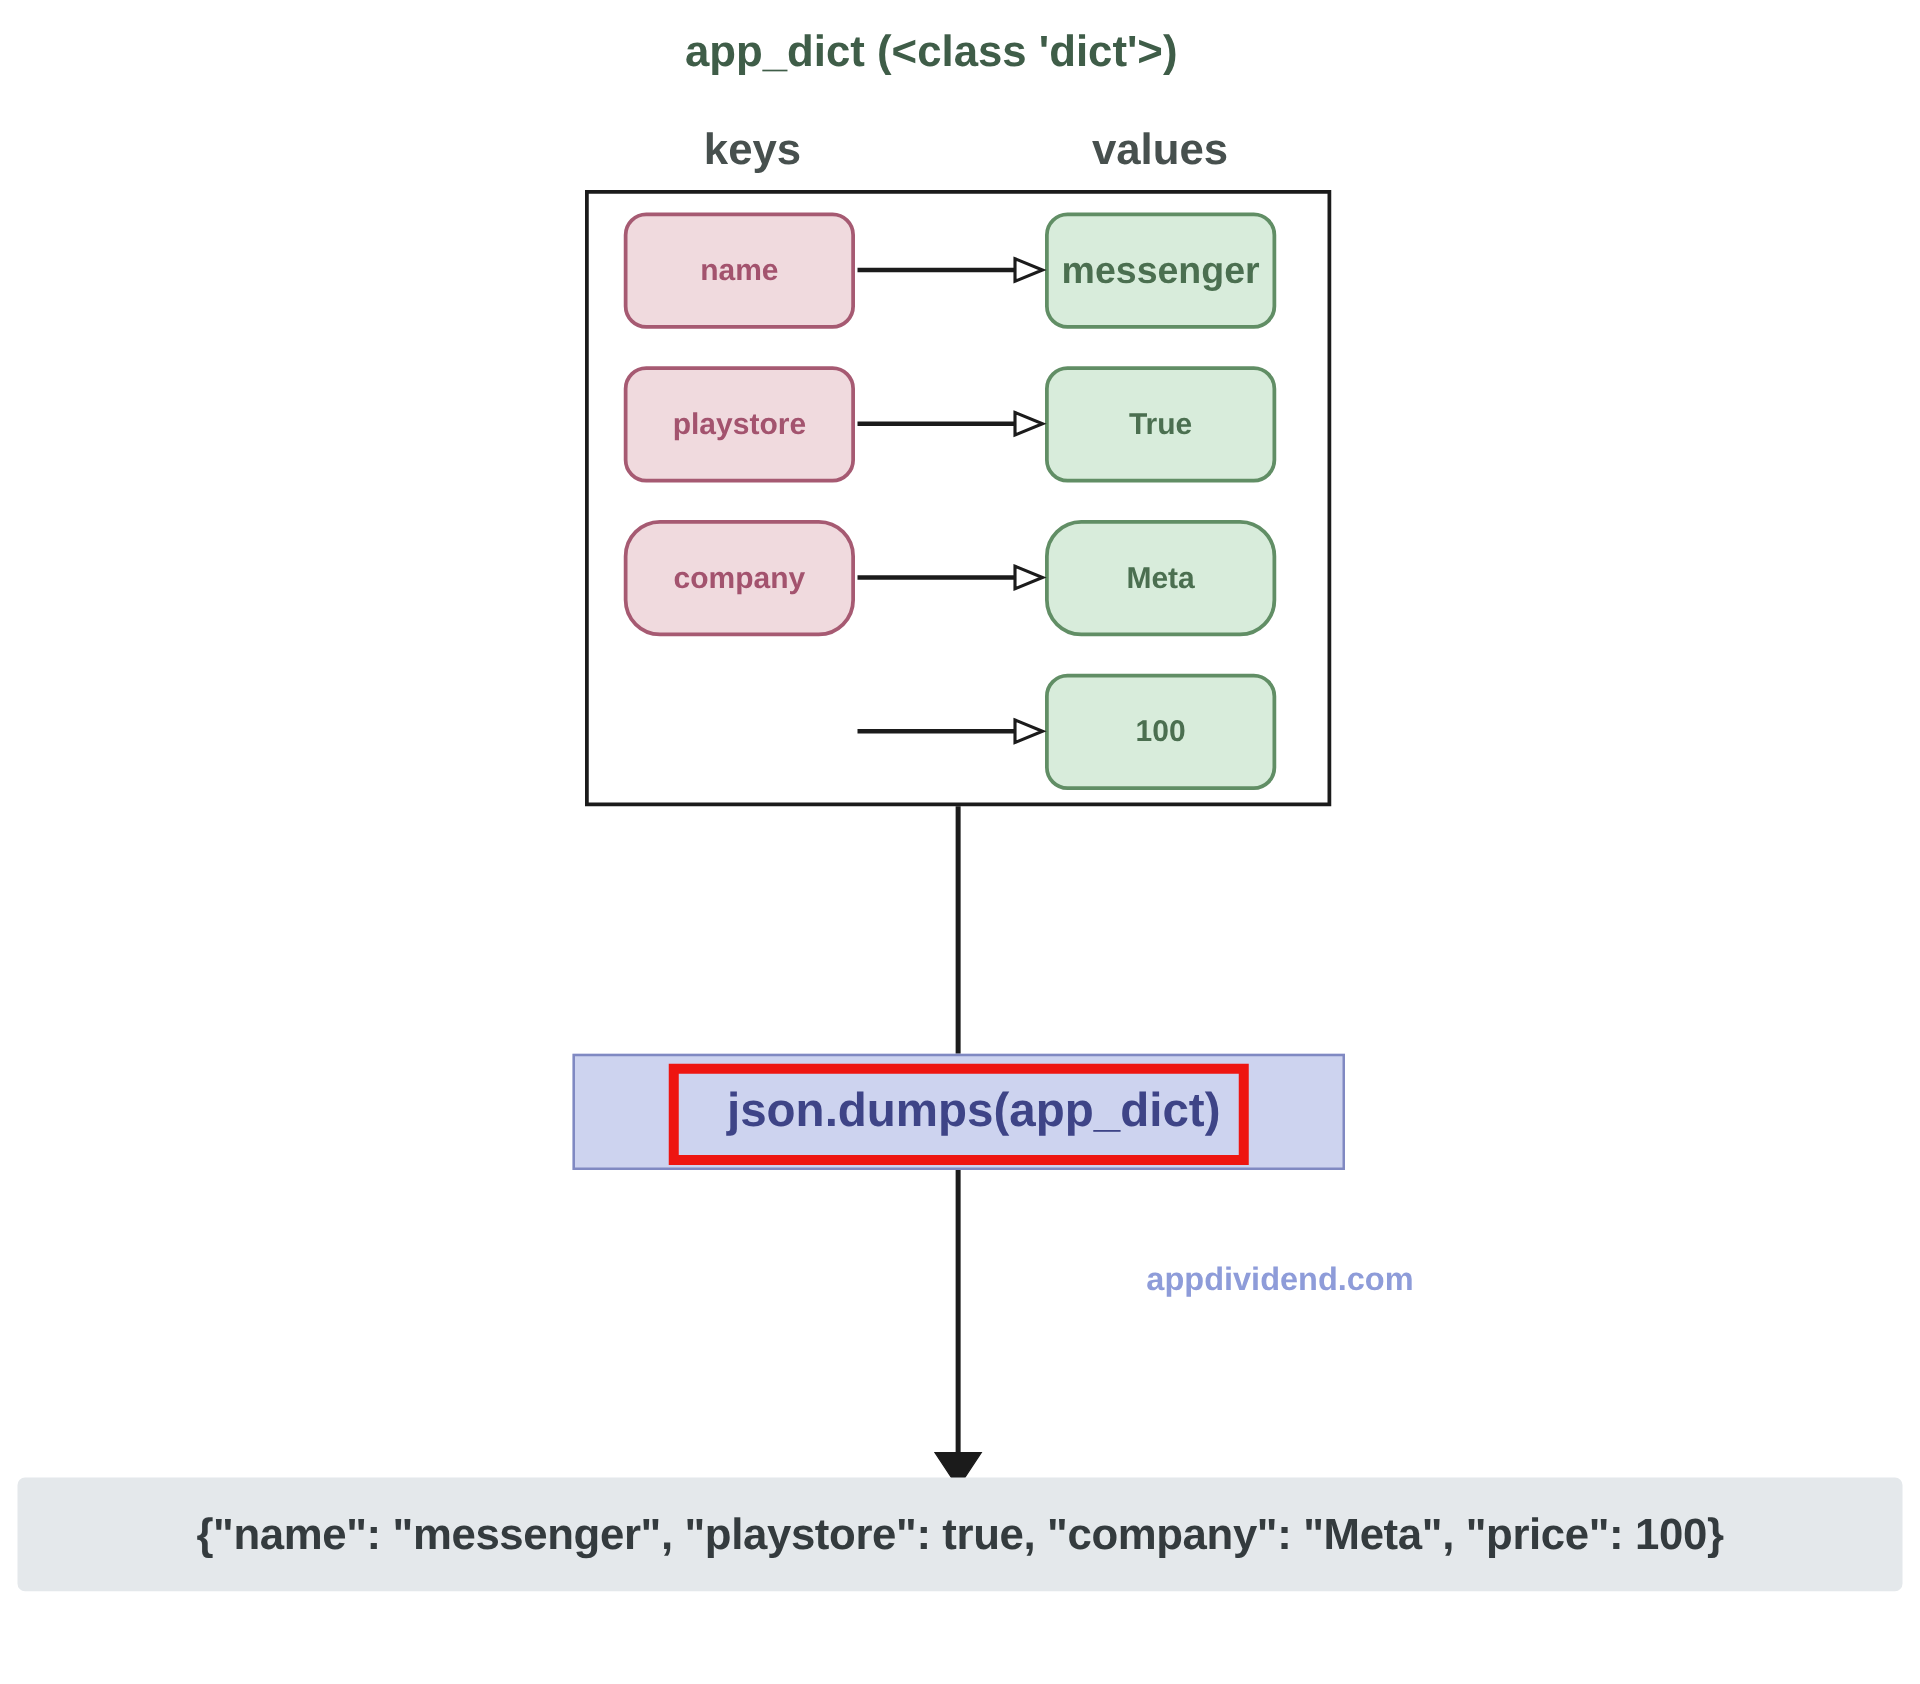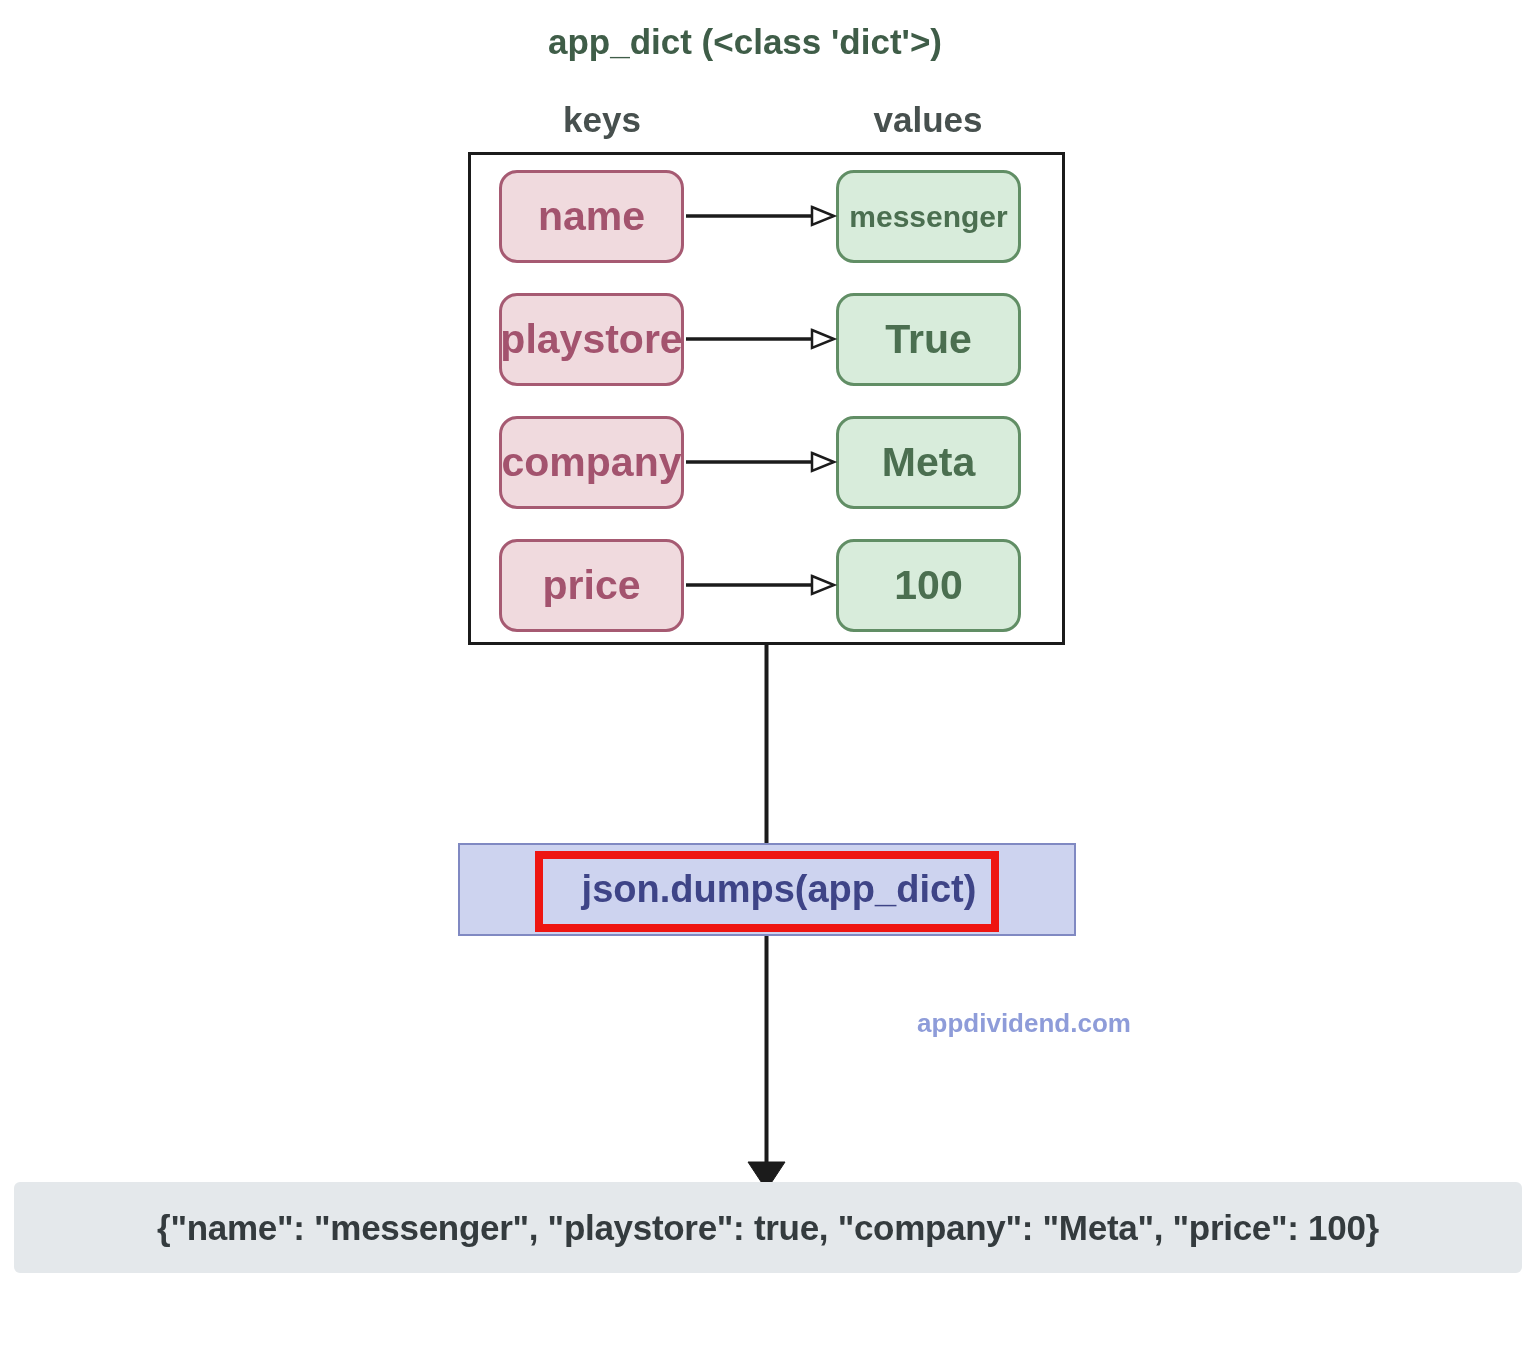--- a/index.html
+++ b/index.html
@@ -41,38 +41,38 @@
     background: #ffffff;
   }
   .chip {
     position: absolute;
     width: 185px; height: 93px;
     border-radius: 18px;
     display: flex;
     align-items: center;
     justify-content: center;
     font-weight: bold;
-    font-size: 41px;
+    font-size: 24px;
   }
   .chip.key {
     left: 28px;
     background: #f0dade;
     border: 3px solid #a65a72;
     color: #a3536e;
   }
   .chip.value {
     left: 365px;
     background: #d8ecdb;
     border: 3px solid #618e65;
     color: #4b6f50;
   }
   .chip.small-text { font-size: 30px; }
   .r1 { top: 15px; }
   .r2 { top: 138px; }
-  .r3 { top: 261px; }
+  .r3 { top: 261px; border-radius: 29px; }
   .r4 { top: 384px; }
   .arrows {
     position: absolute;
     left: 0; top: 0;
     width: 1536px; height: 1347px;
     pointer-events: none;
   }
   .func-box {
     position: absolute;
     left: 458px; top: 843px;
@@ -142,21 +142,20 @@
 
   <div class="title">app_dict (&lt;class 'dict'&gt;)</div>
 
   <div class="col-header keys">keys</div>
   <div class="col-header values">values</div>
 
   <div class="dict-box">
     <div class="chip key r1">name</div>
     <div class="chip key r2">playstore</div>
     <div class="chip key r3">company</div>
-    <div class="chip key r4">price</div>
     <div class="chip value small-text r1">messenger</div>
     <div class="chip value r2">True</div>
     <div class="chip value r3">Meta</div>
     <div class="chip value r4">100</div>
   </div>
 
   <svg class="arrows" viewBox="0 0 1536 1347" xmlns="http://www.w3.org/2000/svg">
 
     <g stroke="#1b1b1b">
       <line x1="686" y1="216" x2="812" y2="216" stroke-width="3.5"></line>

